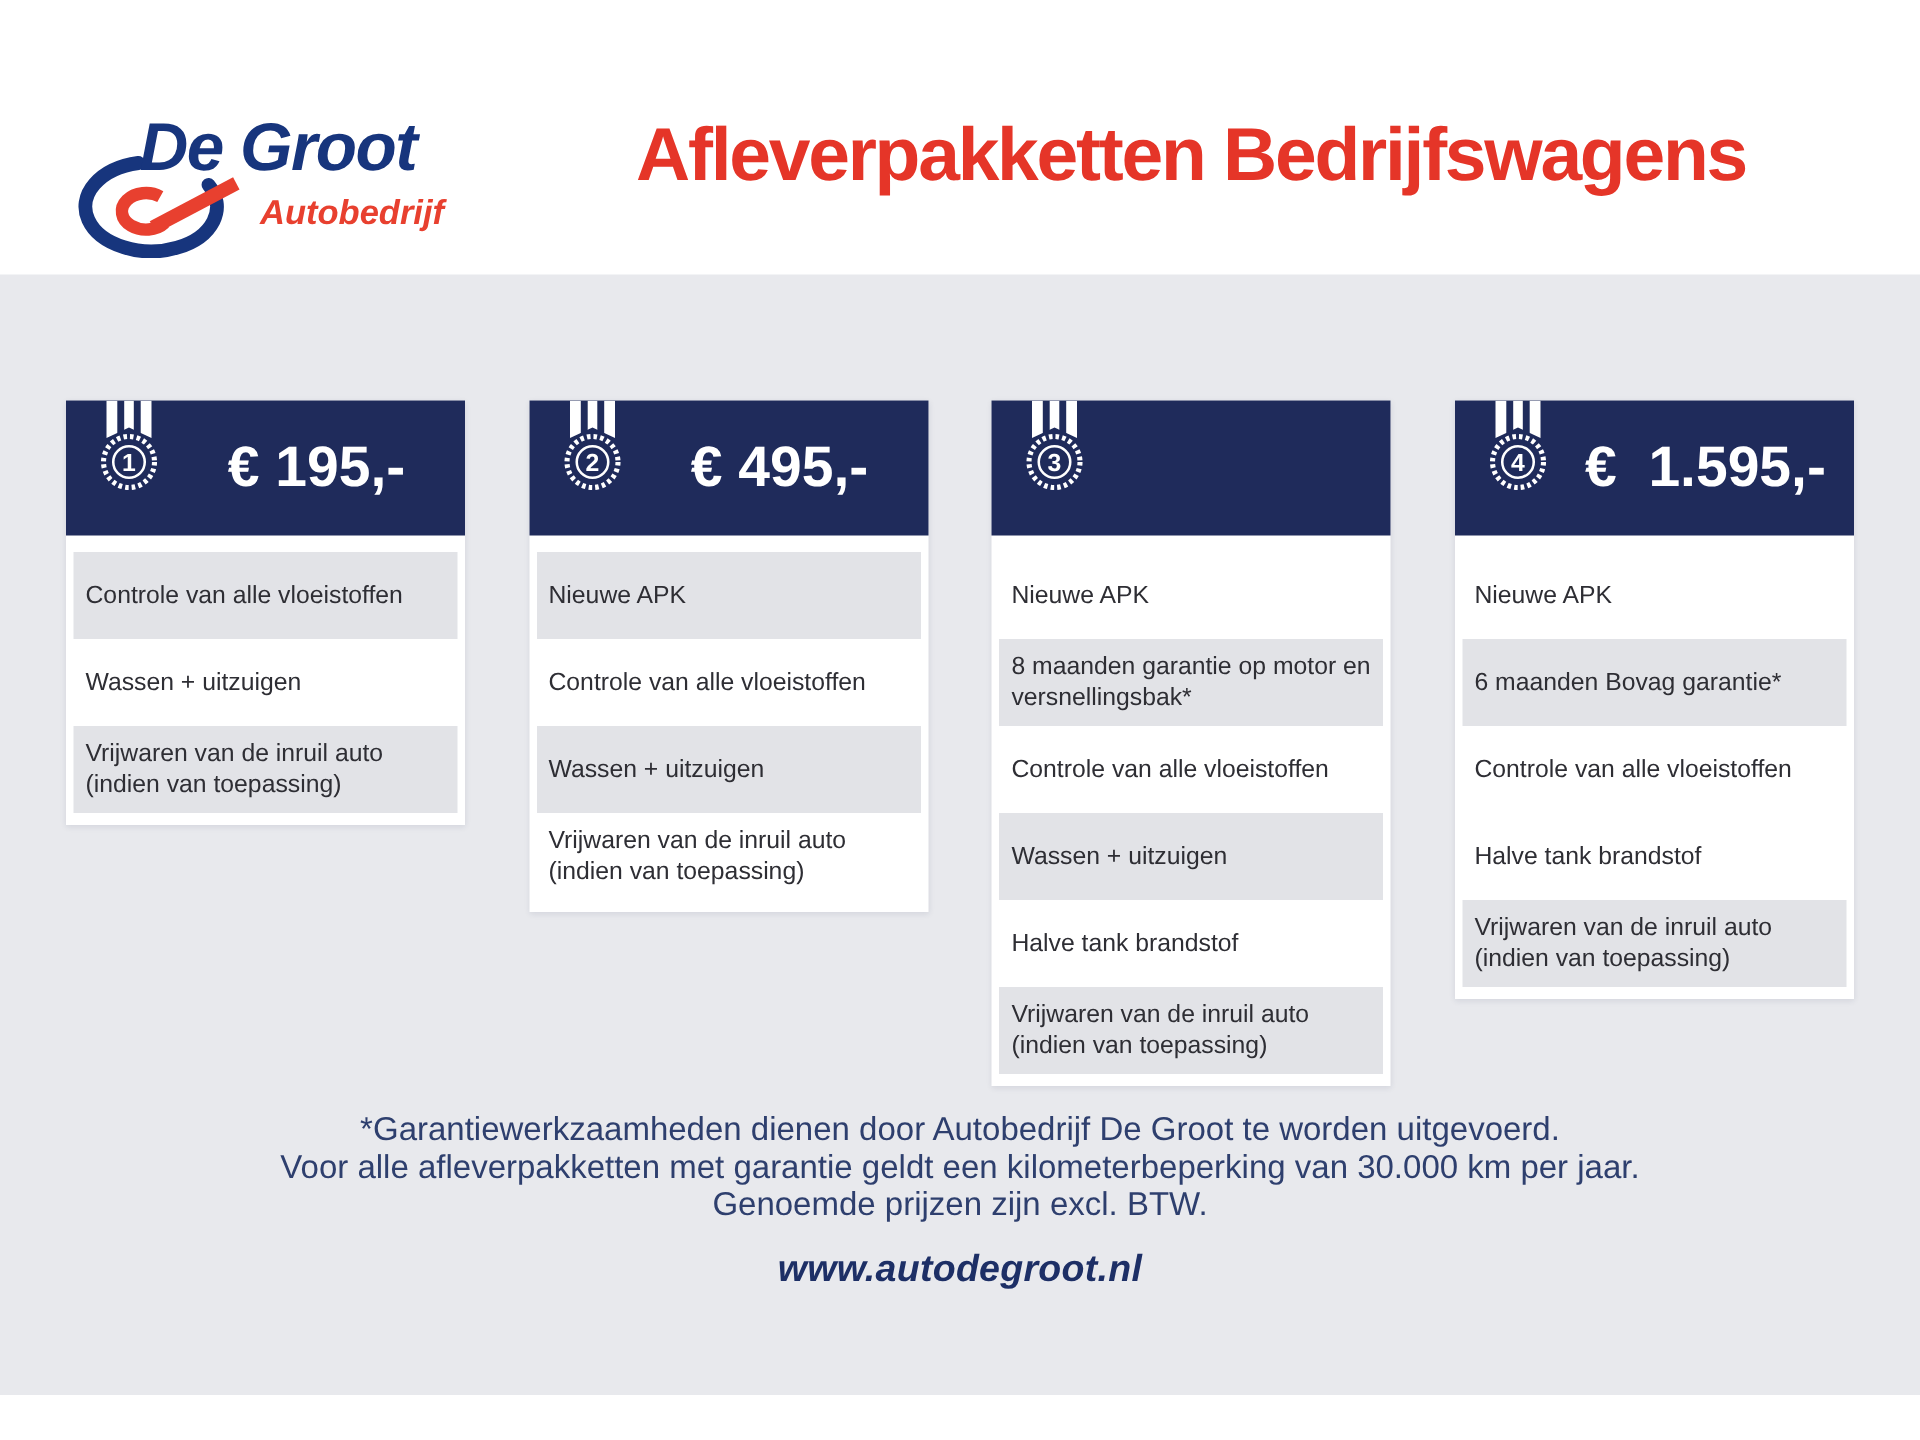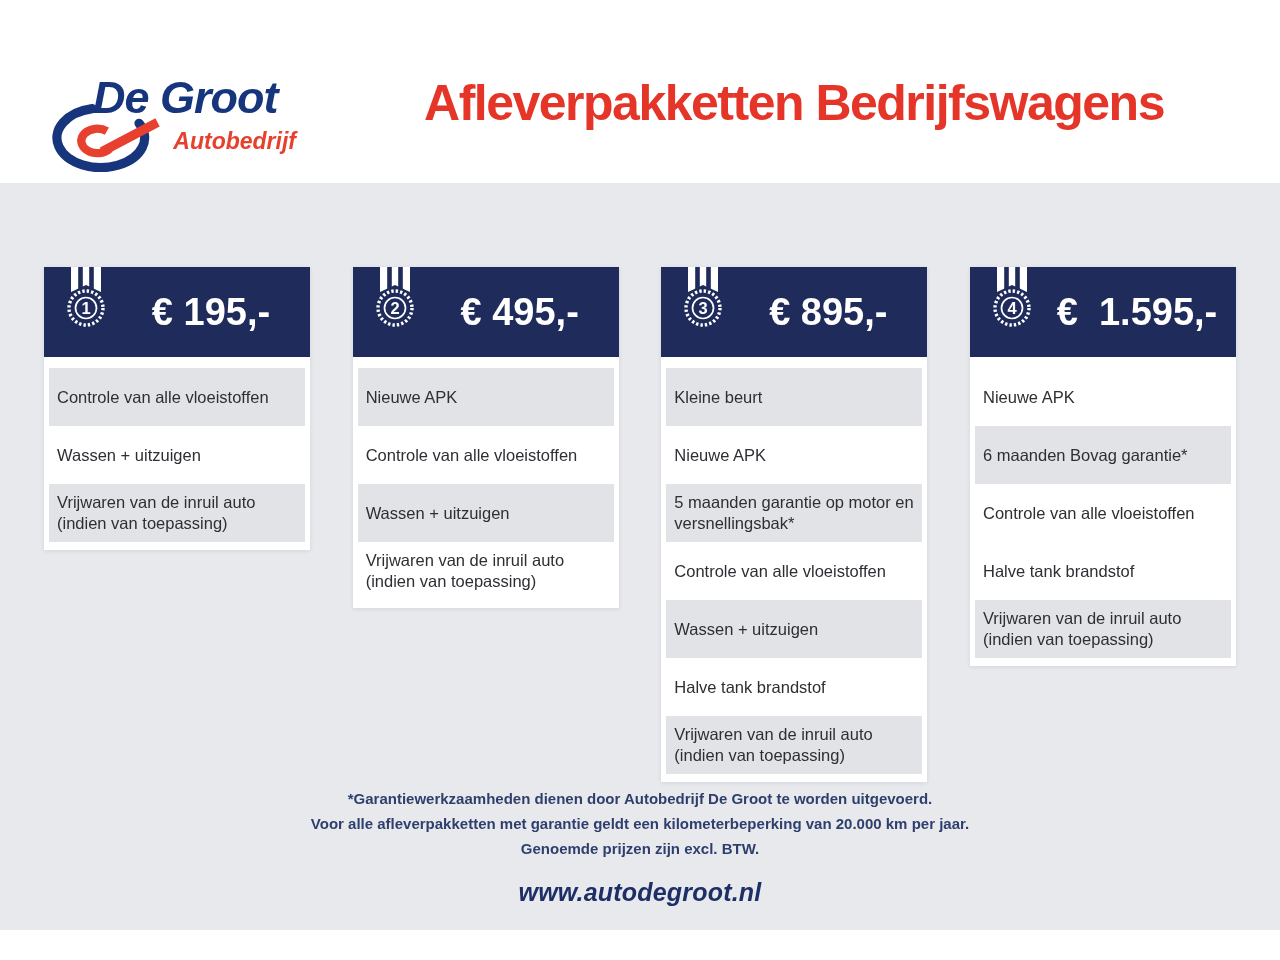--- a/index.html
+++ b/index.html
@@ -58,22 +58,22 @@
   .card-body { padding:11px 5px 8px; }
   .row {
     min-height:58px; display:flex; align-items:center;
     padding:4px 8px; font-size:16.5px; line-height:21px; color:#2e2e34;
     background:#ffffff;
   }
   .row-alt { background:#e2e3e7; }
 
   
   .notes {
-    margin-top:4px; text-align:center;
-    color:#2e3f6e; font-size:15px; line-height:25px; font-weight:700;
+    margin-top:16px; text-align:center;
+    color:#2e3f6e; font-size:22px; line-height:25px; font-weight:400;
   }
   .site {
     margin-top:17px; text-align:center;
     color:#1d2f66; font-size:25px; font-weight:700; letter-spacing:0.2px;font-style:italic;
   }
   .bottom-strip { height:30px; background:#ffffff; flex:none; }
 </style>
 </head>
 <body>
 
@@ -136,26 +136,24 @@
   <div class="card">
     <div class="card-hd">
       <svg class="medal" width="52" height="62" viewBox="0 0 52 62">
         <path d="M 11 0 H 41 V 25 L 26 18 L 11 25 Z" fill="#ffffff"></path>
         <rect x="18.2" y="0" width="4.6" height="26" fill="#1f2b5b"></rect>
         <rect x="29.2" y="0" width="4.6" height="26" fill="#1f2b5b"></rect>
         <circle cx="26" cy="41" r="17" fill="none" stroke="#ffffff" stroke-width="3.4" stroke-dasharray="2.4 2.06"></circle>
         <circle cx="26" cy="41" r="10.5" fill="none" stroke="#ffffff" stroke-width="1.7"></circle>
         <text class="medal-num" x="26" y="47" text-anchor="middle" font-size="16.5" font-weight="bold" fill="#ffffff" font-family="Liberation Sans, sans-serif">3</text>
       </svg>
-      <div class="price">€ 895,-</div>
     </div>
     <div class="card-body">
-            <div class="row row-alt">Kleine beurt</div>
             <div class="row">Nieuwe APK</div>
-            <div class="row row-alt">5 maanden garantie op motor en versnellingsbak*</div>
+            <div class="row row-alt">8 maanden garantie op motor en versnellingsbak*</div>
             <div class="row">Controle van alle vloeistoffen</div>
             <div class="row row-alt">Wassen + uitzuigen</div>
             <div class="row">Halve tank brandstof</div>
             <div class="row row-alt">Vrijwaren van de inruil auto (indien van toepassing)</div>
           </div>
   </div>
 
   <div class="card">
     <div class="card-hd">
       <svg class="medal" width="52" height="62" viewBox="0 0 52 62">
@@ -173,20 +171,20 @@
             <div class="row row-alt">6 maanden Bovag garantie*</div>
             <div class="row">Controle van alle vloeistoffen</div>
             <div class="row">Halve tank brandstof</div>
             <div class="row row-alt">Vrijwaren van de inruil auto (indien van toepassing)</div>
           </div>
   </div>
 </div>
 
     <div class="notes">
       <div>*Garantiewerkzaamheden dienen door Autobedrijf De Groot te worden uitgevoerd.</div>
-      <div>Voor alle afleverpakketten met garantie geldt een kilometerbeperking van 20.000 km per jaar.</div>
+      <div>Voor alle afleverpakketten met garantie geldt een kilometerbeperking van 30.000 km per jaar.</div>
       <div>Genoemde prijzen zijn excl. BTW.</div>
     </div>
     <div class="site">www.autodegroot.nl</div>
   </div>
 
   <div class="bottom-strip"></div>
 </div>
 
 </body></html>

